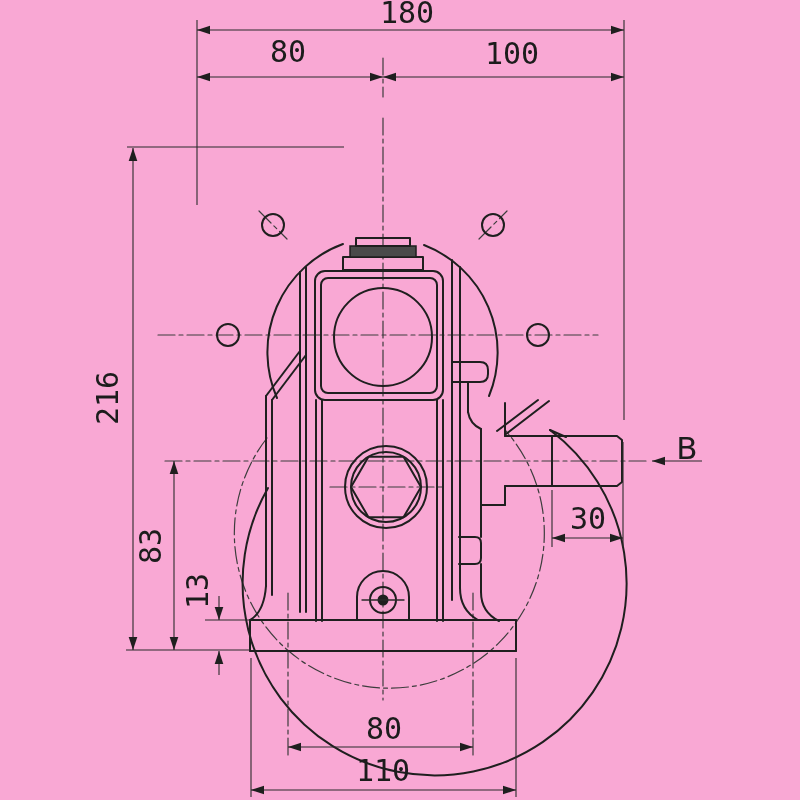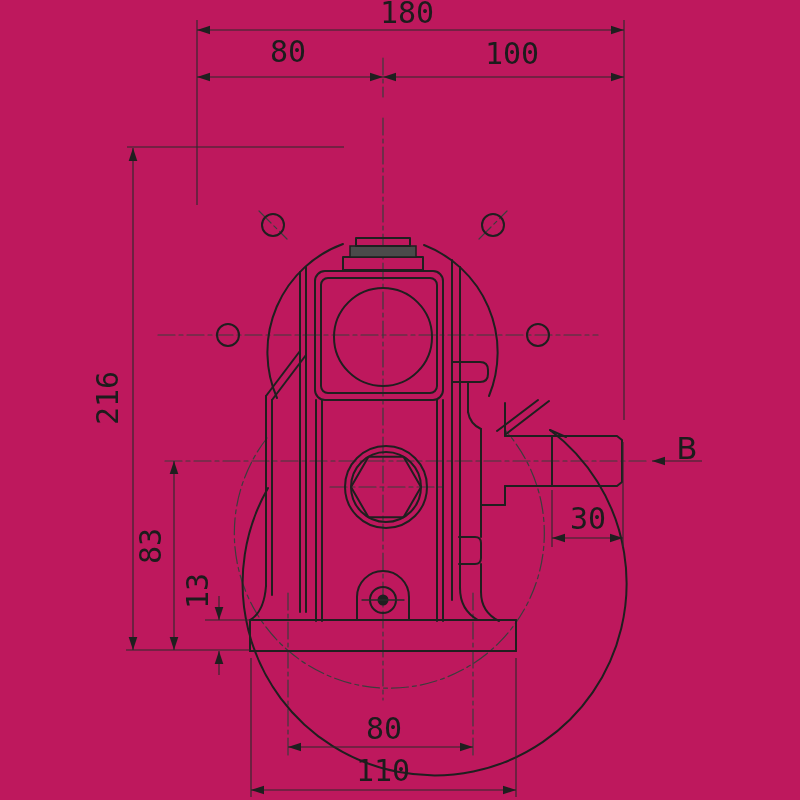--- a/index.html
+++ b/index.html
@@ -1,17 +1,17 @@
 <!DOCTYPE html>
 <html><head>
 <meta charset="utf-8">
 <style>
   html,body{margin:0;padding:0;background:#e9e9e9;}
   .page{
-    position:relative;width:800px;height:800px;background:#be185d;
+    position:relative;width:800px;height:800px;background:#f9a8d4;
     font-family:"DejaVu Sans Mono","Liberation Mono",monospace;
     overflow:hidden;
   }
   svg{display:block}
   .obj{stroke:#1f1f1f;stroke-width:2;fill:none;stroke-linecap:round;stroke-linejoin:round}
   .thin{stroke:#2a2a2a;stroke-width:1.4;fill:none;stroke-linecap:round}
   .cl{stroke:#3d3d3d;stroke-width:1.2;fill:none;stroke-dasharray:17 4 4 4;stroke-linecap:round}
   .dim{stroke:#2b2b2b;stroke-width:1.1;fill:none}
   .arr{fill:#1f1f1f;stroke:none}
   .dark{fill:#4a4a4a;stroke:#1f1f1f;stroke-width:1.5}

